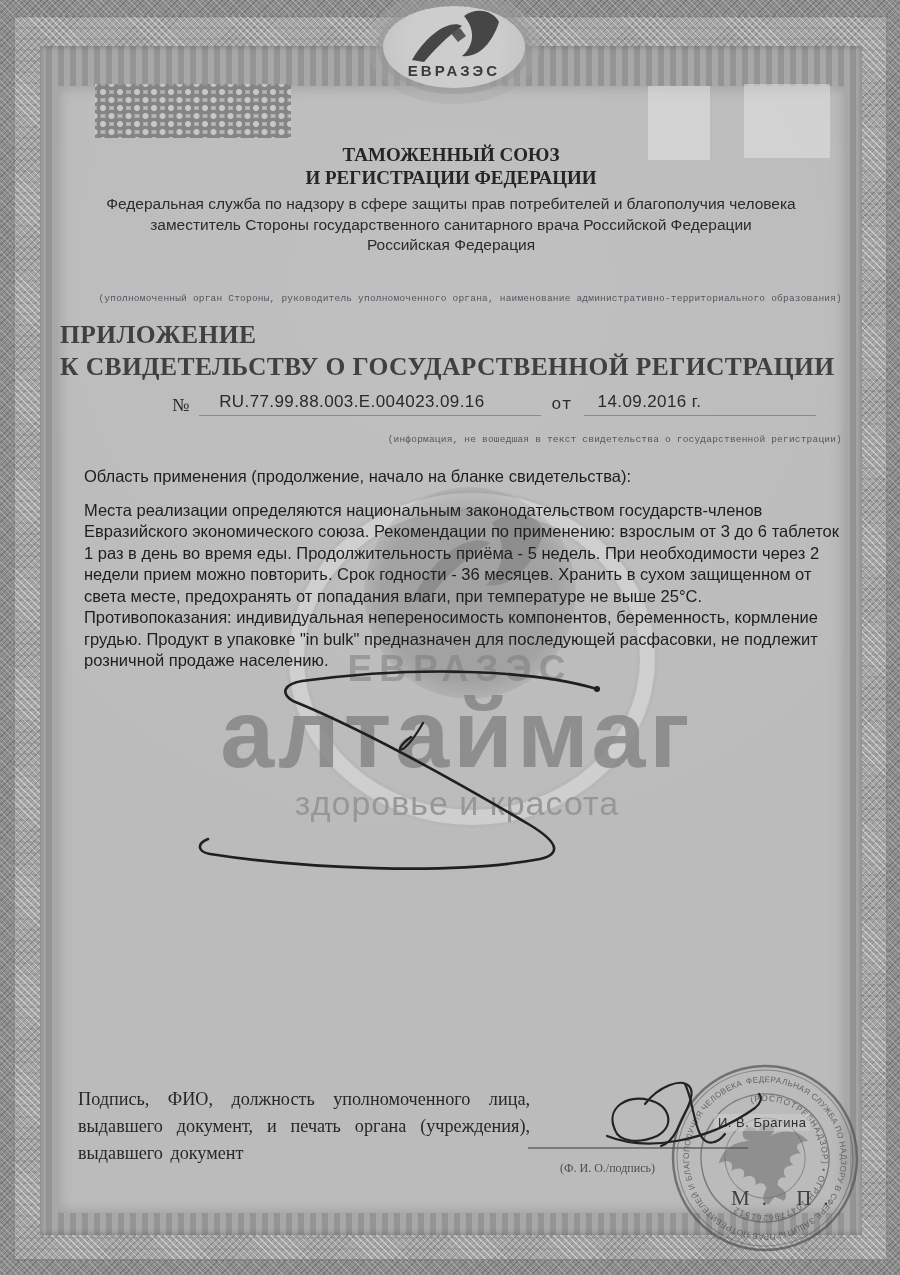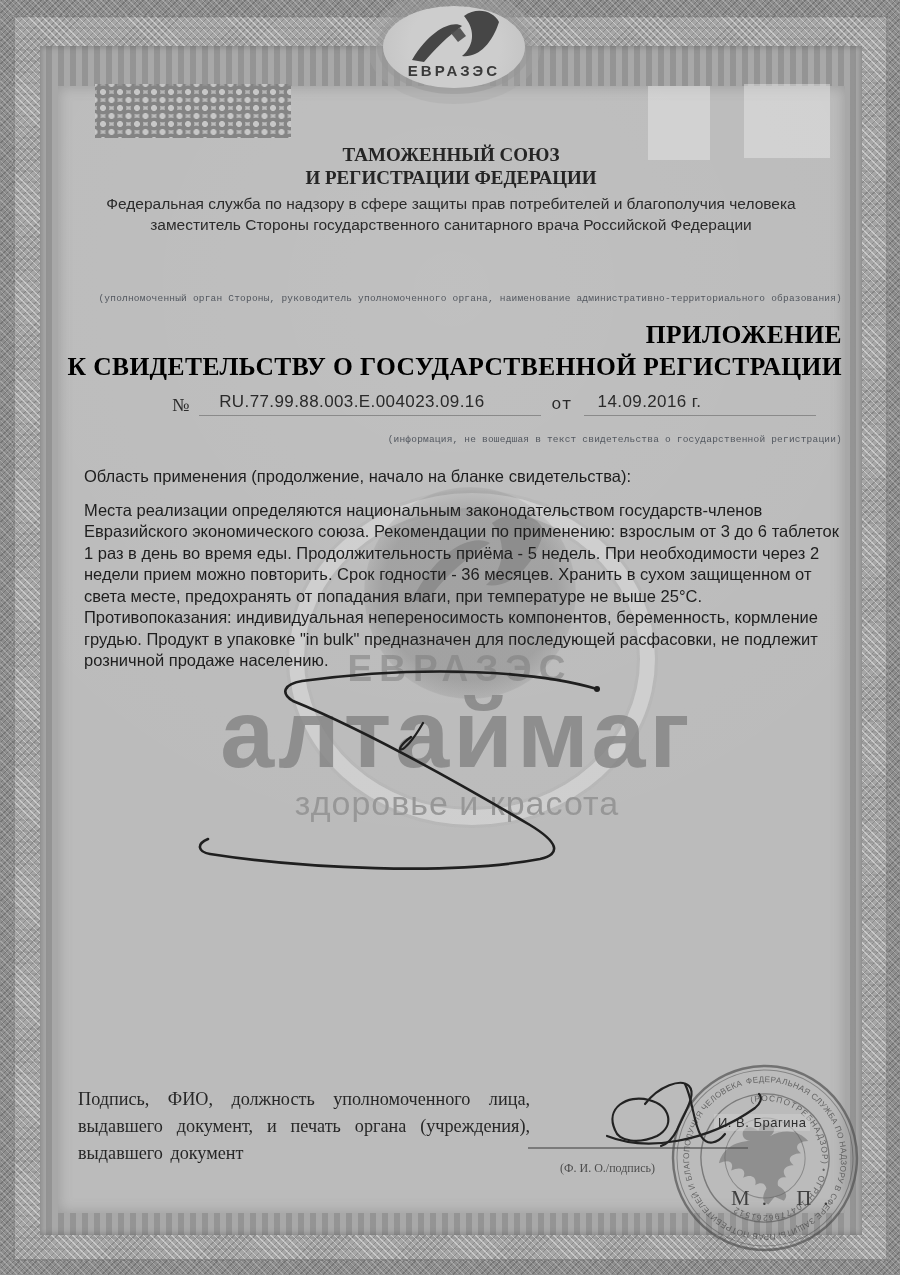--- a/index.html
+++ b/index.html
@@ -46,23 +46,23 @@
   
   .header{position:absolute;left:60px;right:58px;top:143px;text-align:center;z-index:3;}
   .h-serif{font-family:"Liberation Serif",serif;font-weight:bold;font-size:19px;
     color:#252525;line-height:23px;}
   .h-sans{font-size:15.5px;color:#2b2b2b;line-height:20.5px;}
   .footnote{position:absolute;left:60px;right:58px;text-align:right;z-index:3;
     font-family:Liberation Mono, monospace;font-size:9.5px;color:#51565e;letter-spacing:.2px;}
   .fn1{top:293px;}
   .fn2{top:434px;}
   
-  .title{position:absolute;left:60px;right:58px;top:319px;text-align:right;z-index:3;
+  .title{position:absolute;left:60px;right:58px;top:319px;text-align:left;z-index:3;
     font-family:"Liberation Serif",serif;font-weight:bold;font-size:25.5px;
-    color:#000000;line-height:32px;letter-spacing:.4px;}
+    color:#404040;line-height:32px;letter-spacing:.4px;}
   
   .numrow{position:absolute;left:172px;top:392px;z-index:3;font-size:17px;color:#2a2a2a;
     display:flex;align-items:flex-end;}
   .no-sign{font-family:"Liberation Serif",serif;font-size:18px;margin-right:10px;}
   .num-line{display:inline-block;width:322px;border-bottom:1.5px solid #8a8a8a;
     padding:0 0 3px 20px;letter-spacing:.4px;}
   .ot{font-family:Liberation Mono, monospace;margin:0 12px 2px 10px;}
   .date-line{display:inline-block;width:218px;border-bottom:1.5px solid #8a8a8a;
     padding:0 0 3px 14px;letter-spacing:.4px;}
   
@@ -121,20 +121,21 @@
       <path d="M48,22 L58,18 L64,26 L56,32 Z" fill="#4a4a4a" opacity="0.9"></path>
     </svg>
     <div class="emblem-label">ЕВРАЗЭС</div>
   </div>
 
   <div class="header">
     <div class="h-serif">ТАМОЖЕННЫЙ СОЮЗ</div>
     <div class="h-serif">И РЕГИСТРАЦИИ ФЕДЕРАЦИИ</div>
     <div class="h-sans" style="margin-top:5px">Федеральная служба по надзору в сфере защиты прав потребителей и благополучия человека</div>
     <div class="h-sans">заместитель Стороны государственного санитарного врача Российской Федерации</div>
+    <div class="h-sans">Российская Федерация</div>
   </div>
   <div class="footnote fn1">(уполномоченный орган Стороны, руководитель уполномоченного органа, наименование административно-территориального образования)</div>
 
   <div class="title">
     <div>ПРИЛОЖЕНИЕ</div>
     <div>К СВИДЕТЕЛЬСТВУ О ГОСУДАРСТВЕННОЙ РЕГИСТРАЦИИ</div>
   </div>
 
   <div class="numrow">
     <span class="no-sign">№</span>

